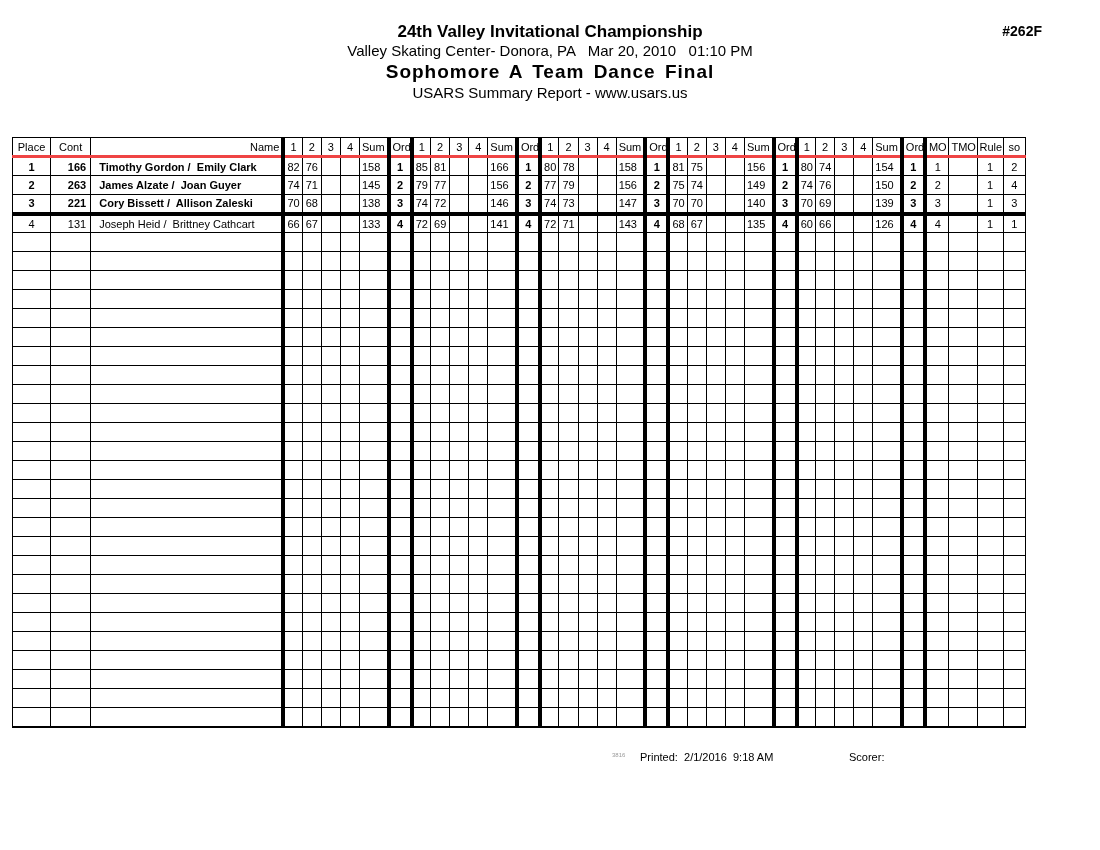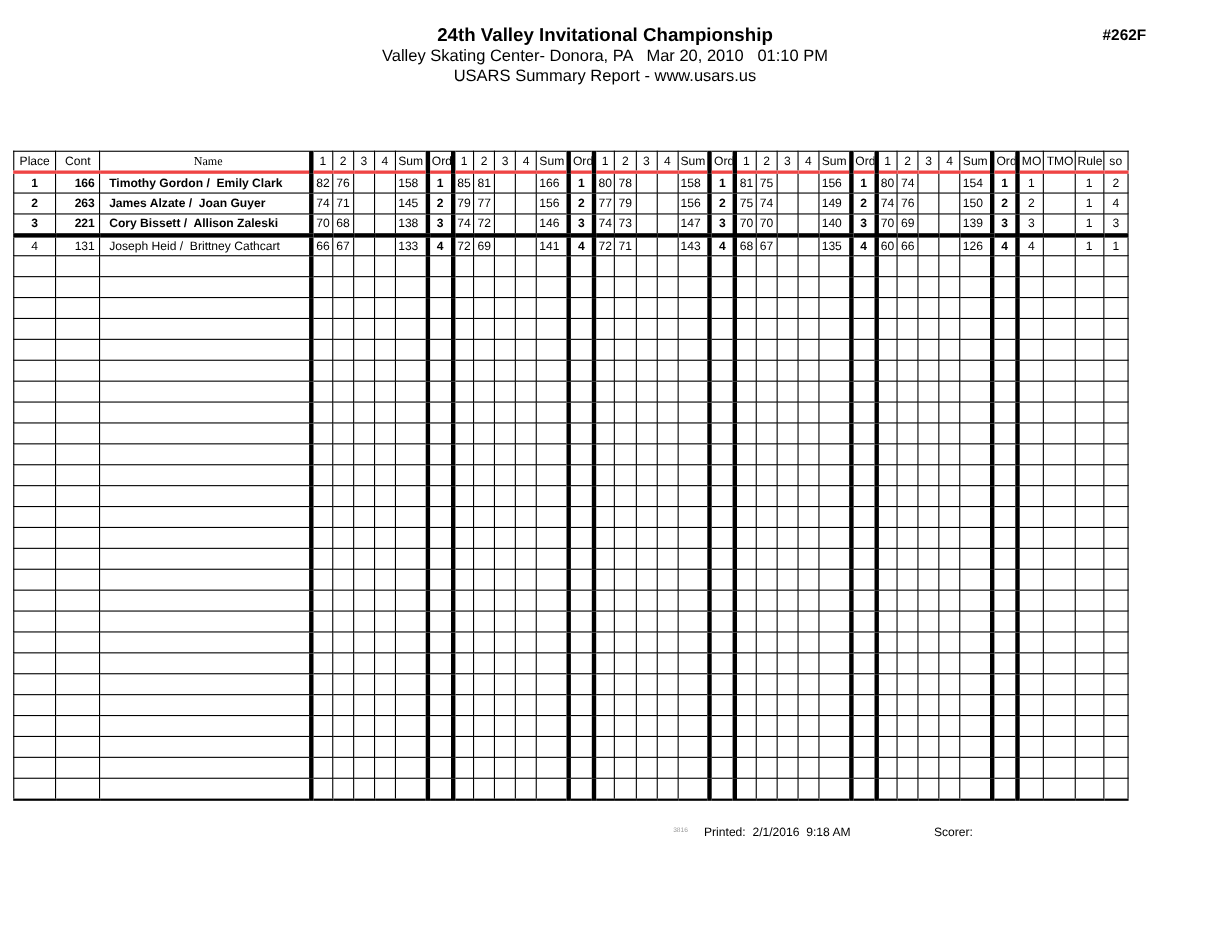--- a/index.html
+++ b/index.html
@@ -18,21 +18,21 @@
   .code { position:absolute; right:58px; top:23px; font-size:14px; font-weight:bold; }
 
   table.summary { position:absolute; left:12px; top:137px; border-collapse:collapse;
     table-layout:fixed; width:1014px; }
   .summary td { border:1px solid #000; height:19px; padding:0 2px; font-size:11px;
     line-height:14px; overflow:hidden; white-space:pre; }
   tr.jrow td { height:21px; }
   td.nb { border:none; }
   td.jname { padding-left:4px; text-align:left; }
   td.hdr { border-bottom:3px solid #ef4444; text-align:center; }
-  td.hdr-name { text-align:center; padding-left:8px;font-family:Liberation Serif, serif; }
+  td.hdr-name { text-align:right; padding-left:8px; }
   td.thL { border-left:4px solid #000; }
   td.ordc { border-left:4px solid #000; border-right:4px solid #000; text-align:center; }
   td.ordv { font-weight:bold; }
   td.sum { text-align:left; padding-right:3px; }
   td.sc  { text-align:center; }
   td.place { text-align:center; }
   td.cont { text-align:right; padding-right:4px; }
   td.name { padding-left:8px; }
   td.ctr { text-align:center; }
   tr.bold td.place, tr.bold td.cont, tr.bold td.name { font-weight:bold; }
@@ -46,20 +46,21 @@
 </style>
 </head>
 <body>
 
 <div class="page">
 
 
   <div class="header-center">
     <div class="title">24th Valley Invitational Championship</div>
     <div class="venue">Valley Skating Center- Donora, PA   Mar 20, 2010   01:10 PM</div>
+    <div class="event">Sophomore A Team Dance Final</div>
     <div class="report">USARS Summary Report - www.usars.us</div>
   </div>
 
   <div class="code">#262F</div>
 
   <table class="summary" id="summary-table">
       <colgroup>
         <col style="width: 38px;">
         <col style="width: 40px;">
         <col style="width: 192px;">

